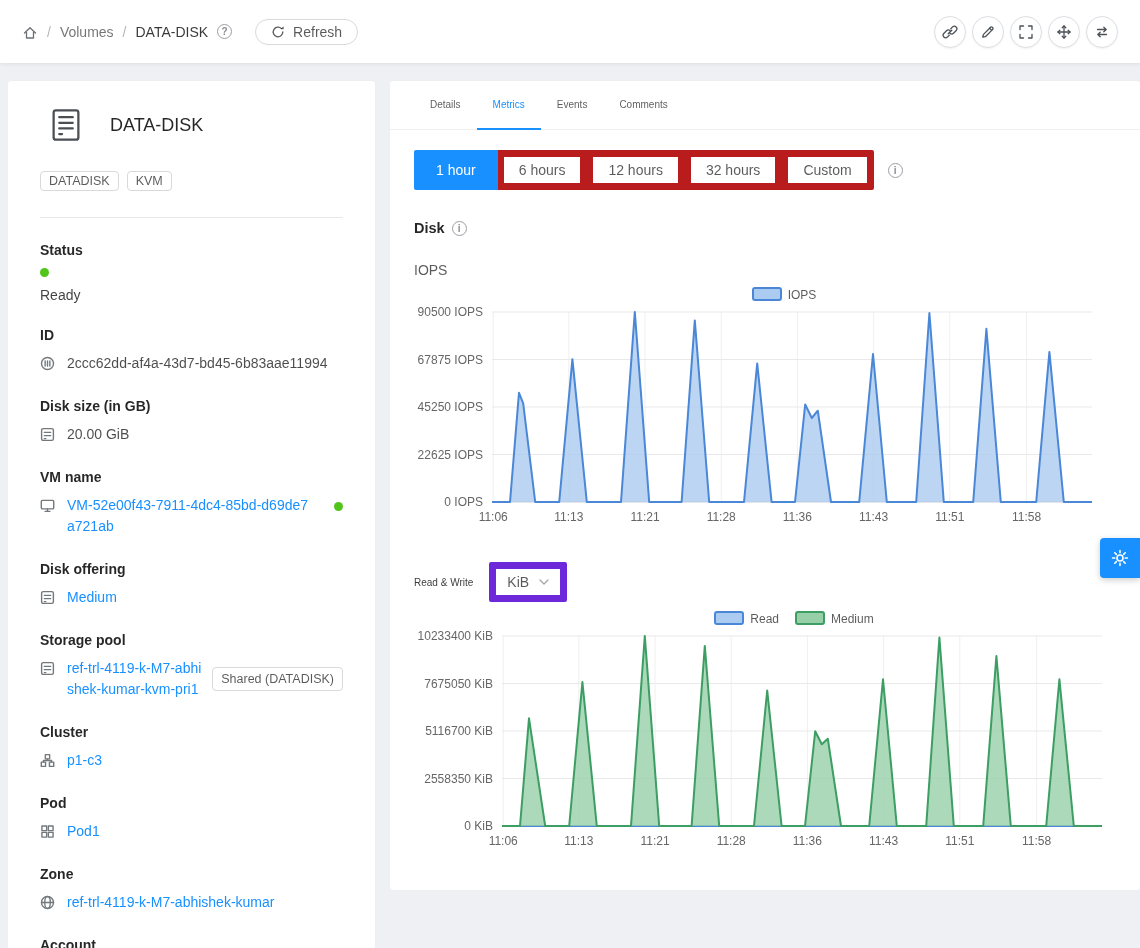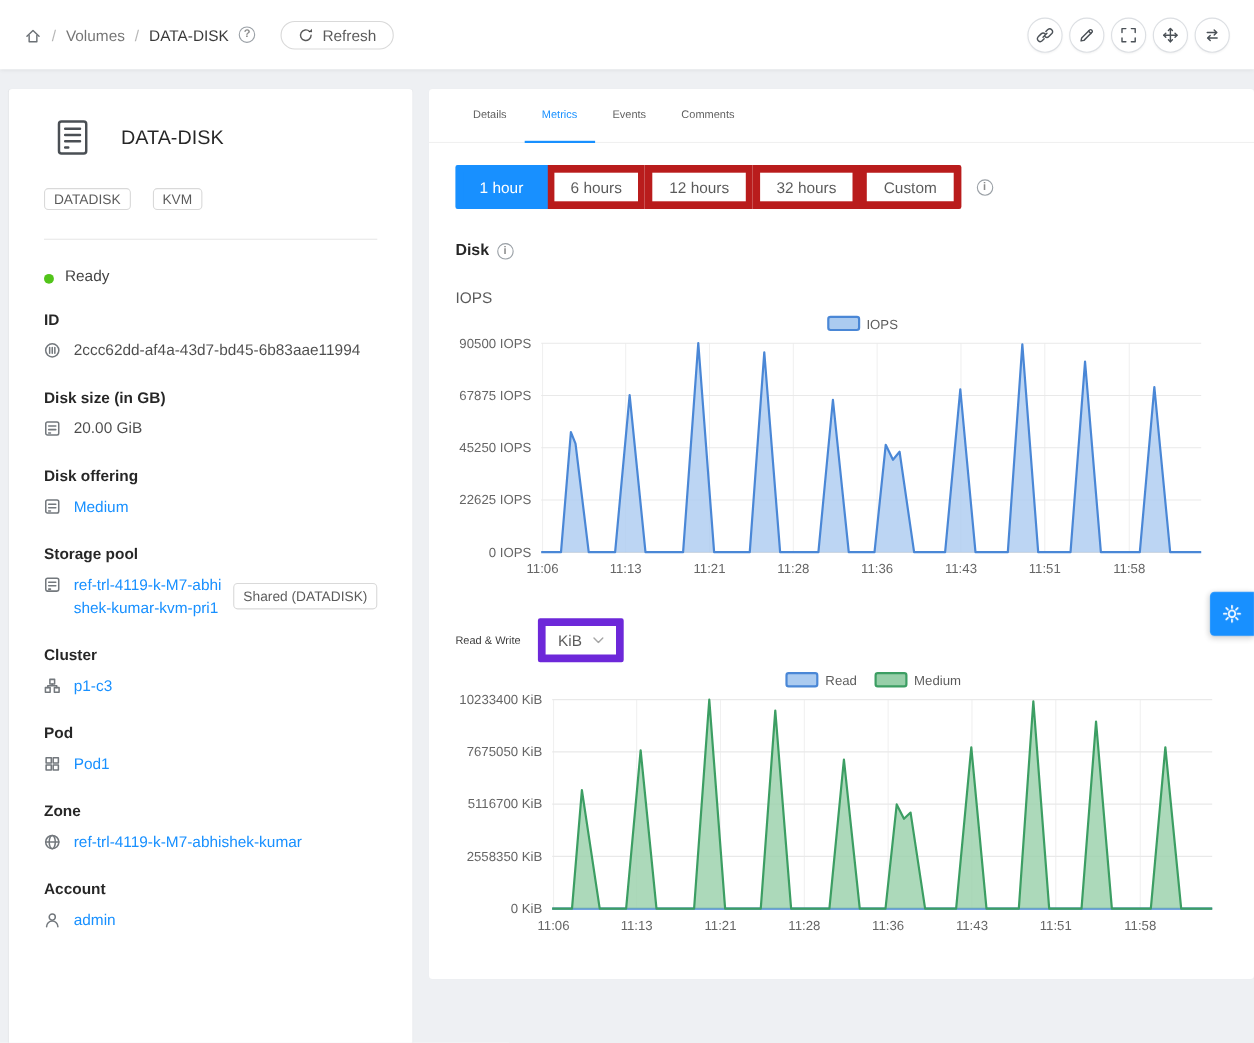--- a/index.html
+++ b/index.html
@@ -44,32 +44,32 @@
 
   
   .content { display:flex; gap:15px; padding:18px 8px 0; align-items:flex-start; }
   .card { background:#fff; border-radius:3px; box-shadow:0 0 1px rgba(0,0,0,.05); }
 
   
   .side-card { width:367px; flex:0 0 367px; padding:26px 32px 40px; min-height:900px; }
   .res-head { display:flex; align-items:center; gap:26px; padding-left:8px; }
   .res-head .big-ic { color:#4a4f54; }
   .res-title { font-size:18px; font-weight:500; color:rgba(0,0,0,.85); }
-  .tag-row { margin-top:28px; display:flex; gap:20px; }
+  .tag-row { margin-top:28px; display:flex; gap:8px; }
   .chip {
     border:1px solid #d9d9d9; background:#fff; border-radius:4px;
     padding:2px 8px; font-size:12.5px; color:rgba(0,0,0,.65); white-space:nowrap;
   }
   .divider { border:none; border-top:1px solid #e8e8e8; margin:26px 0 6px; }
   .field { margin-top:24px; }
   .field-label { font-weight:bold; font-size:14px; color:rgba(0,0,0,.85); margin-bottom:10px; }
   .field-value { display:flex; align-items:flex-start; gap:12px; color:rgba(0,0,0,.7); line-height:1.5; }
   .field-ic { color:#73787d; flex:0 0 auto; margin-top:3px; }
   .dot { width:9px; height:9px; border-radius:50%; background:#52c41a; flex:0 0 auto; }
-  .status-val { display:flex; align-items:flex-end; gap:10px; color:rgba(0,0,0,.75); }
+  .status-val { display:flex; align-items:flex-start; gap:10px; color:rgba(0,0,0,.75);flex-direction:column; }
   a.lnk, .lnk { color:#1890ff; text-decoration:none; cursor:pointer; }
   .wrap-lnk { max-width:252px; word-break:break-all; display:inline-block; }
   .pool-wrap { display:flex; align-items:center; gap:10px; }
   .pool-lnk { max-width:155px; word-break:break-all; display:inline-block; }
   .vm-dot { margin-top:7px; margin-left:10px; }
 
   
   .main-card { flex:1; padding:0 0 36px; }
   .tab-bar { display:flex; padding:0 24px; border-bottom:1px solid #f0f0f0; }
   .tab { padding:18px 16px; font-size:10px; color:rgba(0,0,0,.65); cursor:pointer; }
@@ -201,20 +201,21 @@
     </div>
 
     <div class="tag-row">
       <span class="chip">DATADISK</span>
       <span class="chip">KVM</span>
     </div>
 
     <hr class="divider">
 
     <div class="field">
+      <div class="field-label">Status</div>
       <div class="status-val">
         <span class="dot"></span>
         <span>Ready</span>
       </div>
     </div>
 
     <div class="field">
       <div class="field-label">ID</div>
       <div class="field-value">
         <span class="field-ic">
@@ -233,20 +234,33 @@
         <span class="field-ic">
           <svg width="15" height="15" viewBox="0 0 14 14" class="icon-stroke">
               <rect x="1.5" y="1.5" width="11" height="11" rx="1.5"></rect>
               <path d="M4 5h6M4 8h6M4 10.8h1.5"></path>
             </svg>
         </span>
         <span>20.00 GiB</span>
       </div>
     </div>
 
+    <div class="field">
+      <div class="field-label">VM name</div>
+      <div class="field-value">
+        <span class="field-ic">
+          <svg width="15" height="15" viewBox="0 0 14 14" class="icon-stroke">
+              <rect x="1.2" y="2.2" width="11.6" height="8" rx="1"></rect>
+              <path d="M4.8 12.5h4.4M7 10.2v2.3"></path>
+            </svg>
+        </span>
+        <span class="lnk wrap-lnk">VM-52e00f43-7911-4dc4-85bd-d69de7a721ab</span>
+        <span class="dot vm-dot"></span>
+      </div>
+    </div>
 
     <div class="field">
       <div class="field-label">Disk offering</div>
       <div class="field-value">
         <span class="field-ic">
           <svg width="15" height="15" viewBox="0 0 14 14" class="icon-stroke">
               <rect x="1.5" y="1.5" width="11" height="11" rx="1.5"></rect>
               <path d="M4 5h6M4 8h6M4 10.8h1.5"></path>
             </svg>
         </span>

